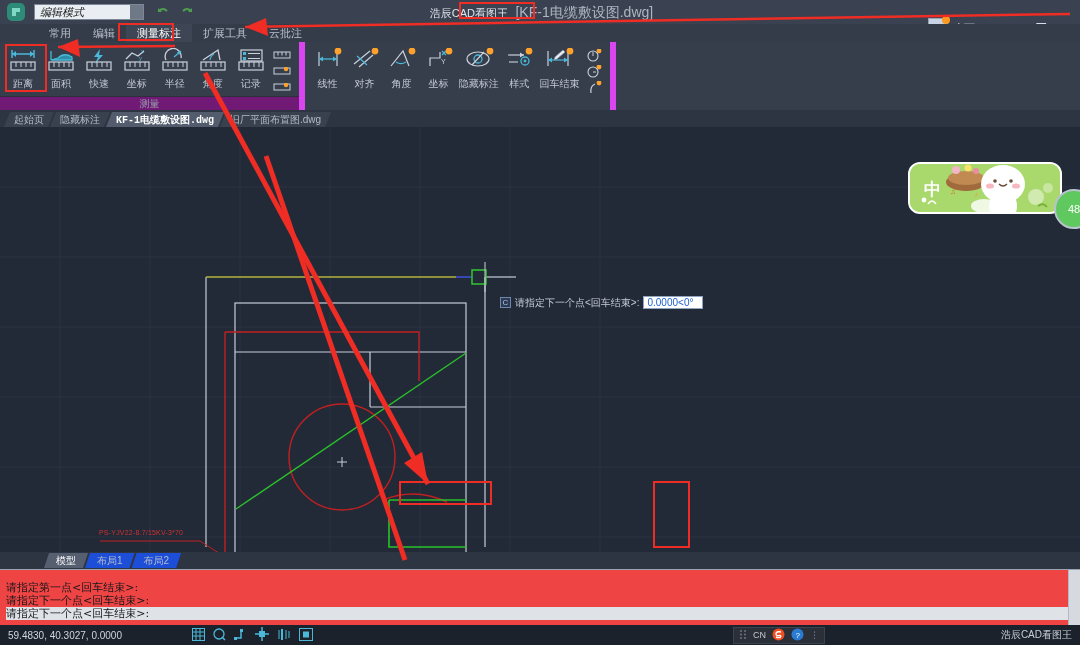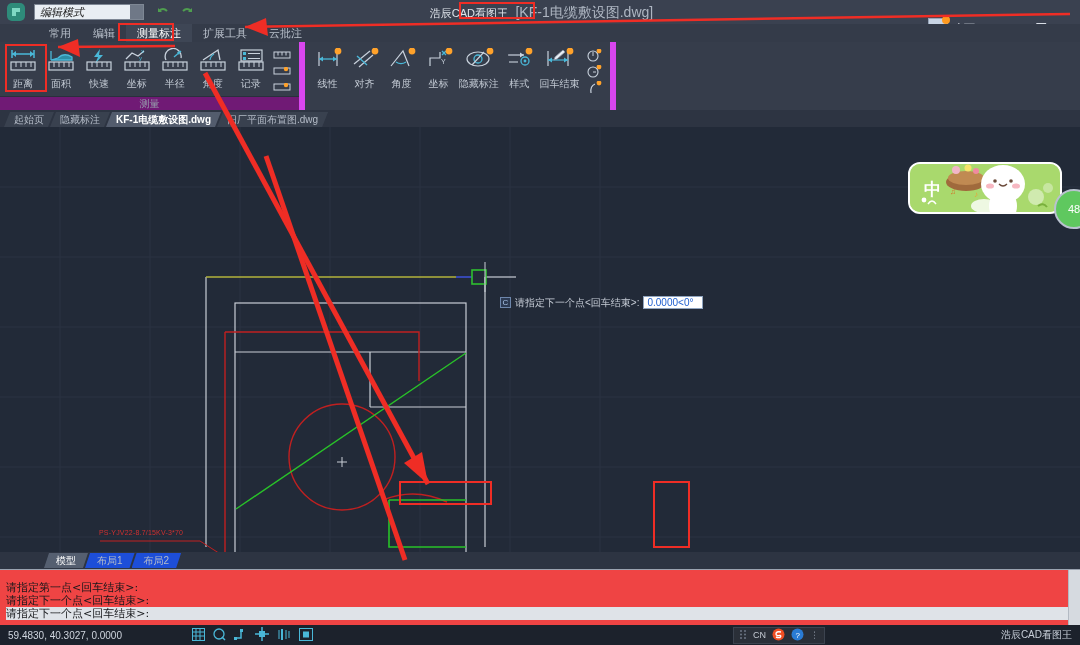--- a/index.html
+++ b/index.html
@@ -123,21 +123,21 @@
     padding-left: 4px;
   }
   .dtab {
     height: 15px; display: flex; align-items: center;
     padding: 0 10px 0 10px; font-size: 10px; color: #b5bcc8;
     background: #39414f;
     clip-path: polygon(6px 0, 100% 0, calc(100% - 6px) 100%, 0 100%);
     margin-right: -4px;
   }
   .dtab.active { background: #4d5costly; }
-  .dtab.active { background: #535c6d; color: #ffffff; font-weight: bold; }
+  .dtab.active { background: #535c6d; color: #ffffff; font-weight: bold; font-family: Liberation Mono, monospace; }
 
   
   .canvas {
     position: absolute; left: 0; top: 127px; width: 1080px; height: 425px;
     background: #222a38; overflow: hidden;
   }
   .canvas svg { position: absolute; left: 0; top: 0; }
 
   
   .cmd-tip {

